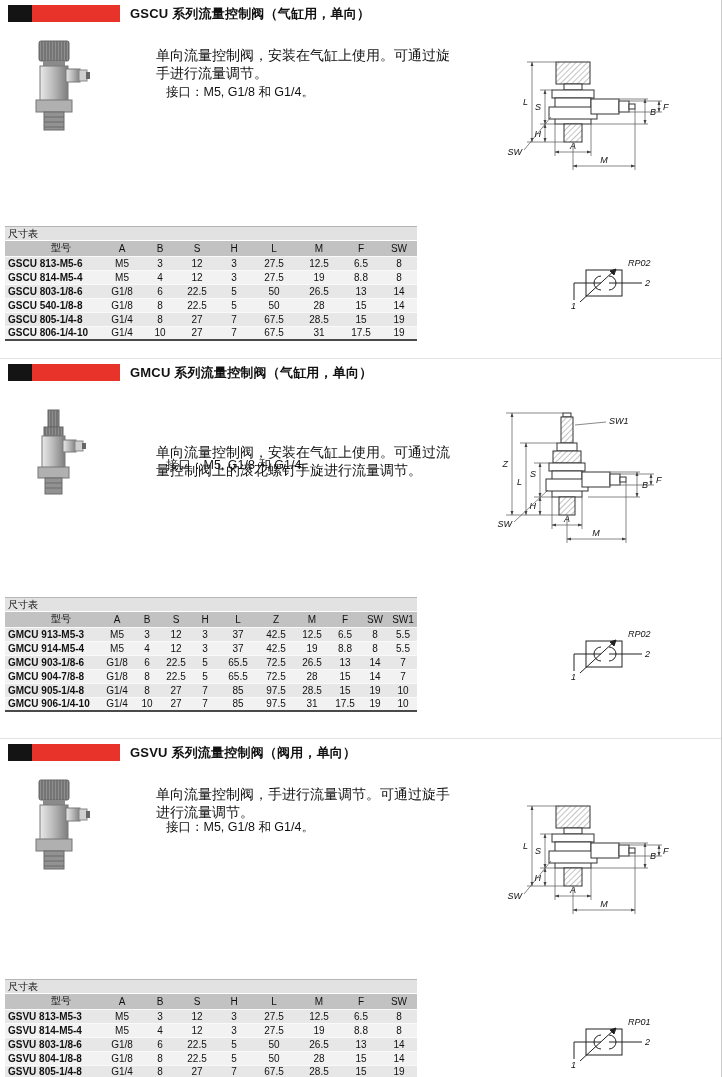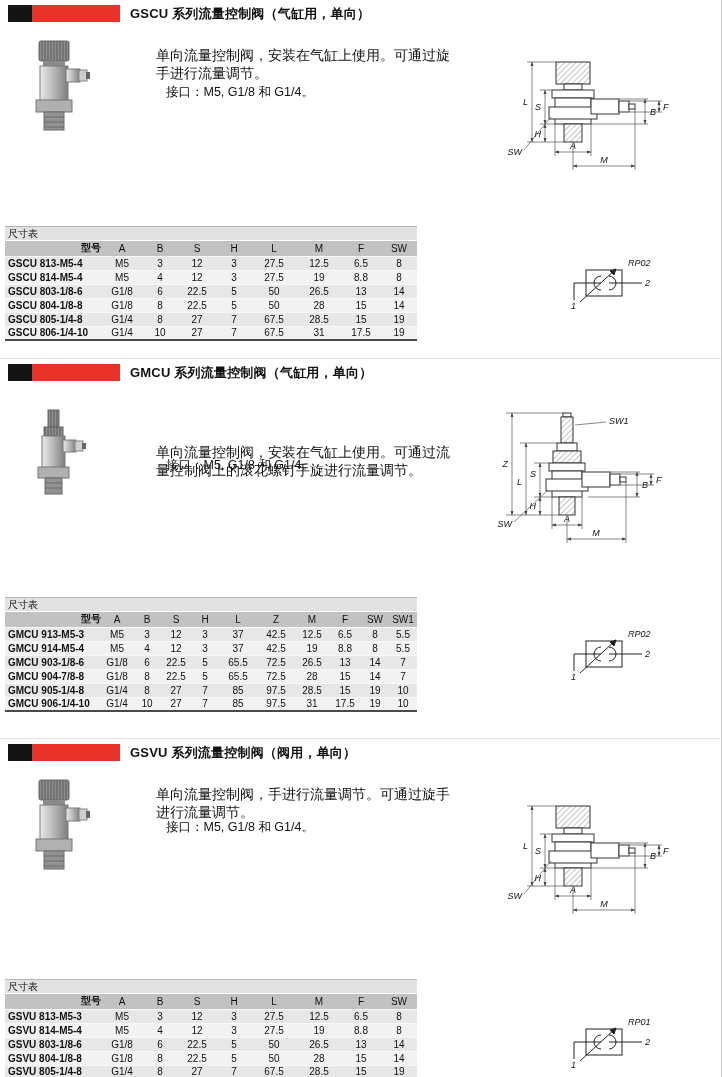--- a/index.html
+++ b/index.html
@@ -40,21 +40,21 @@
   #sec3 .tbl-label{top:240px;}
 
   table.dim-table{
     position:absolute;left:5px;width:412px;border-collapse:collapse;table-layout:fixed;
     font-size:10px;
   }
   #sec1 .dim-table{top:241px;}
   #sec2 .dim-table{top:253px;}
   #sec3 .dim-table{top:255px;}
   .dim-table th{background:#c2c2c2;font-weight:normal;height:15px;text-align:center;overflow:hidden;}
-  .dim-table th.model{text-align:right;padding-left:16px;font-weight:bold;}
+  .dim-table th.model{text-align:center;padding-left:16px;}
   .dim-table td{height:14px;text-align:center;border-top:1px solid #fafafa;overflow:hidden;white-space:nowrap;}
   .dim-table td.model{text-align:left;font-weight:bold;padding-left:3px;}
   .dim-table tbody tr:nth-child(odd){background:#e7e7e7;}
   .dim-table tbody tr:nth-child(even){background:#f2f2f2;}
   .dim-table tbody tr:last-child td{border-bottom:2px solid #4a4a4a;}
 
   .symbol{position:absolute;left:560px;}
   #sec1 .symbol{top:256px;}
   #sec2 .symbol{top:268px;}
   #sec3 .symbol{top:276px;}
@@ -180,21 +180,21 @@
           <th>S</th>
           <th>H</th>
           <th>L</th>
           <th>M</th>
           <th>F</th>
           <th>SW</th>
         </tr>
       </thead>
       <tbody>
         <tr>
-          <td class="model">GSCU 813-M5-4</td>
+          <td class="model">GSCU 813-M5-6</td>
           <td>M5</td>
           <td>3</td>
           <td>12</td>
           <td>3</td>
           <td>27.5</td>
           <td>12.5</td>
           <td>6.5</td>
           <td>8</td>
         </tr>
         <tr>
@@ -213,21 +213,21 @@
           <td>G1/8</td>
           <td>6</td>
           <td>22.5</td>
           <td>5</td>
           <td>50</td>
           <td>26.5</td>
           <td>13</td>
           <td>14</td>
         </tr>
         <tr>
-          <td class="model">GSCU 804-1/8-8</td>
+          <td class="model">GSCU 540-1/8-8</td>
           <td>G1/8</td>
           <td>8</td>
           <td>22.5</td>
           <td>5</td>
           <td>50</td>
           <td>28</td>
           <td>15</td>
           <td>14</td>
         </tr>
         <tr>

